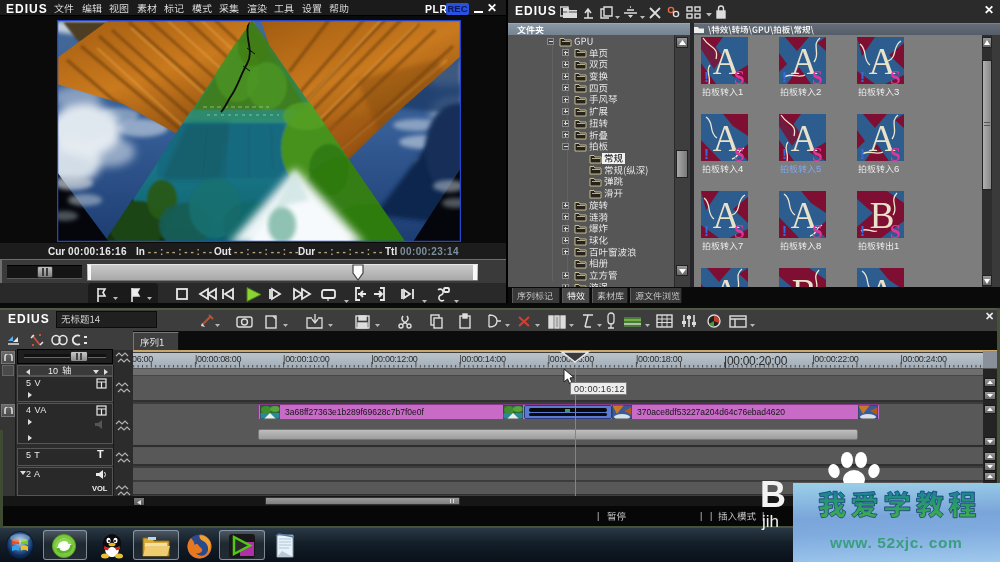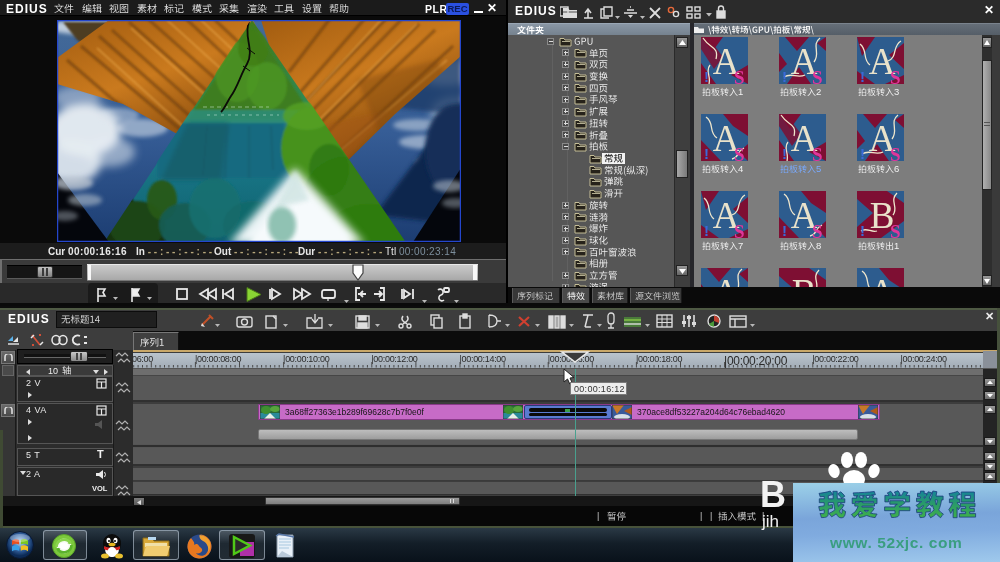--- a/index.html
+++ b/index.html
@@ -200,21 +200,21 @@
         <ellipse cx="392" cy="166" rx="16" ry="6" opacity=".6"></ellipse>
         <ellipse cx="398" cy="183" rx="13" ry="5" opacity=".45"></ellipse>
       </g>
 <rect x="0.5" y="0.5" width="403" height="221" fill="none" stroke="#2446cc" stroke-width="1.5"></rect>
 </svg>
     <div style="position:absolute;left:0px;top:243px;width:506px;height:16px;background:#1c1c1c"></div>
     <div class="ab" style="left:48px;top:246px;font-size:10px;font-weight:bold;color:#e8e8e8">Cur <span style="letter-spacing:.4px">00:00:16:16</span></div>
     <div class="ab" style="left:136px;top:246px;font-size:10px;font-weight:bold;color:#e8e8e8">In <span style="color:#b8a87c">- - : - - : - - : - -</span></div>
     <div class="ab" style="left:214px;top:246px;font-size:10px;font-weight:bold;color:#e8e8e8">Out <span style="color:#b8a87c">- - : - - : - - : - -</span></div>
     <div class="ab" style="left:298px;top:246px;font-size:10px;font-weight:bold;color:#e8e8e8">Dur <span style="color:#b8a87c">- - : - - : - - : - -</span></div>
-    <div class="ab" style="left:385px;top:246px;font-size:10px;font-weight:normal;color:#e8e8e8">Ttl <span style="color:#7d8f9d;letter-spacing:.4px">00:00:23:14</span></div>
+    <div class="ab" style="left:385px;top:246px;font-size:10px;font-weight:bold;color:#e8e8e8">Ttl <span style="color:#7d8f9d;letter-spacing:.4px">00:00:23:14</span></div>
     <div style="position:absolute;left:0px;top:259px;width:506px;height:1px;background:#6e6e6e"></div>
     <div style="position:absolute;left:0px;top:260px;width:506px;height:46px;background:#3a3a3a"></div>
     <div style="position:absolute;left:0px;top:260px;width:2px;height:46px;background:#707070"></div>
     <div style="position:absolute;left:7px;top:265px;width:75px;height:14px;background:#151515;border-top:1px solid #000;border-bottom:1px solid #5a5a5a"></div>
     <div style="position:absolute;left:37px;top:266px;width:16px;height:12px;background:linear-gradient(#c0c0c0,#808080);border:1px solid #333;border-radius:2px"></div>
     <div style="position:absolute;left:42px;top:268px;width:2px;height:8px;background:#3a3a3a"></div>
     <div style="position:absolute;left:46px;top:268px;width:2px;height:8px;background:#3a3a3a"></div>
     <div style="position:absolute;left:87px;top:264px;width:391px;height:17px;background:linear-gradient(#cacaca,#a8a8a8);border-top:1px solid #e8e8e8;border-bottom:1px solid #777"></div>
     <div style="position:absolute;left:88px;top:265px;width:3px;height:15px;background:#f8f8f8"></div>
     <div style="position:absolute;left:473px;top:265px;width:4px;height:15px;background:#f8f8f8"></div>
@@ -1108,21 +1108,21 @@
     <div class="ab" style="left:48px;top:59.5px;font-size:9px;color:#eee">10 </div>
     <svg style="position:absolute;left:62px;top:59.30000000000001px" width="11" height="13" viewBox="0 -8.8 11 13">
       <path d="M 5 -2.6 H 6.3 V -0.4 H 5 Z M 5 -3.3 V -5.3 H 6.3 V -3.3 Z M 8.2 -2.6 V -0.4 H 7 V -2.6 Z M 8.2 -3.3 H 7 V -5.3 H 8.2 Z M 6.3 -8 V -6 H 4.4 V 0.8 H 5 V 0.2 H 8.2 V 0.7 H 8.8 V -6 H 7 V -8 Z M 0.8 -3.2 C 0.9 -3.2 1.2 -3.3 1.5 -3.3 H 2.4 V -1.9 L 0.4 -1.6 L 0.6 -0.9 L 2.4 -1.3 V 0.7 H 3.1 V -1.4 L 4.1 -1.6 L 4 -2.2 L 3.1 -2 V -3.3 H 4 V -3.9 H 3.1 V -5.4 H 2.4 V -3.9 H 1.4 C 1.7 -4.6 2 -5.4 2.2 -6.2 H 4 V -6.9 H 2.4 C 2.5 -7.2 2.5 -7.5 2.6 -7.8 L 1.9 -8 C 1.9 -7.6 1.8 -7.2 1.7 -6.9 H 0.5 V -6.2 H 1.5 C 1.3 -5.4 1.1 -4.8 1 -4.6 C 0.9 -4.1 0.7 -3.8 0.6 -3.8 C 0.7 -3.6 0.8 -3.3 0.8 -3.2 Z" fill="#eeeeee"></path>
     </svg>
     <svg class="ab" style="left:92px;top:61.5px" width="20" height="8">
       <path d="M1,2 L7,2 L4,6 Z" fill="#ddd"></path>
       <path d="M12,1 L16,4 L12,7 Z" fill="#ddd"></path>
     </svg>
     <div style="position:absolute;left:2px;top:59px;width:12px;height:11px;background:#4a4a4a;border:1px solid #666"></div>
     <div style="position:absolute;left:17px;top:70px;width:96px;height:26px;background:#292929;border:1px solid #555"></div>
-    <div class="ab" style="left:26px;top:72px;font-size:9px;color:#e8e8e8;letter-spacing:.5px">2 V</div>
+    <div class="ab" style="left:26px;top:72px;font-size:9px;color:#e8e8e8;letter-spacing:.5px">5 V</div>
     <svg class="ab" style="left:96px;top:72px" width="11" height="11" fill="none" stroke="#e8e8e8" stroke-width="1.2">
       <rect x="1" y="1" width="9" height="9"></rect>
       <path d="M1,4 L10,4 M5.5,4 L5.5,10"></path>
     </svg>
     <svg class="ab" style="left:27px;top:85px" width="6" height="8">
       <path d="M1,1 L5,4 L1,7 Z" fill="#ddd"></path>
     </svg>
     <div style="position:absolute;left:17px;top:97px;width:96px;height:41px;background:#292929;border:1px solid #555"></div>
     <div class="ab" style="left:26px;top:99px;font-size:9px;color:#e8e8e8;letter-spacing:.5px">4 VA</div>
     <svg class="ab" style="left:96px;top:99px" width="11" height="11" fill="none" stroke="#e8e8e8" stroke-width="1.2">

